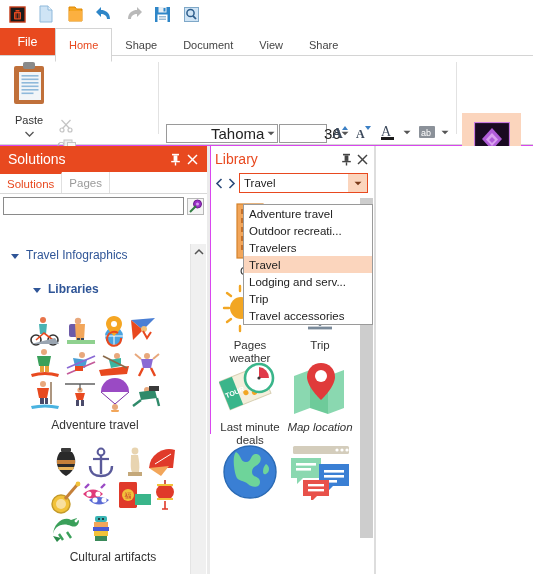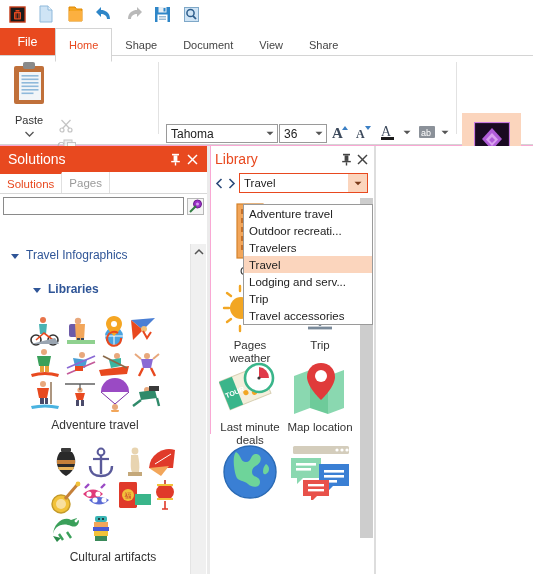--- a/index.html
+++ b/index.html
@@ -2,21 +2,21 @@
 <html><head>
 <meta charset="utf-8">
 <style>
   * { box-sizing: border-box; margin: 0; padding: 0; }
   html, body {
     width: 533px; height: 574px;
     font-family: "Liberation Sans", sans-serif;
     background: #ffffff;
     overflow: hidden;
   }
-  #app { position: relative; width: 533px; height: 434px; background: #f9a8d4; }
+  #app { position: relative; width: 533px; height: 434px; background: #d946ef; }
 
   
   .qat {
     position: absolute; left: 0; top: 0; width: 533px; height: 28px;
     background: #ffffff; display: flex; align-items: center; padding-left: 4px; gap: 3px;
   }
   .qat-btn { width: 26px; height: 24px; display: flex; align-items: center; justify-content: center; cursor: pointer; }
 
   
   .tabbar {
@@ -59,21 +59,21 @@
     position: absolute; display: flex; align-items: center; gap: 5px;
     font-size: 11.5px; color: #b6b6b6; cursor: default; flex-direction: column;
   }
   .clip-item.enabled { color: #333333; cursor: pointer; }
 
   
   .font-box {
     position: absolute; height: 19px; border: 1px solid #9a9a9a; background: #ffffff;
     display: flex; align-items: center; cursor: pointer;
   }
-  .font-box .val { flex: 1; font-size: 12px; color: #222; padding-left: 4px; white-space: nowrap; }
+  .font-box .val { flex: 1; font-size: 15px; color: #222; padding-left: 4px; white-space: nowrap; margin-left: 40px; }
   .font-box .arr { width: 15px; display: flex; align-items: center; justify-content: center; }
 
   .fbtn {
     position: absolute; display: flex; align-items: center; justify-content: center;
     cursor: pointer; font-size: 13px; color: #333;
   }
   .fbtn.sel { background: #fbd5bd; }
 
   .solutions-btn {
     position: absolute; left: 462px; top: 57px; width: 59px; height: 73px;
@@ -813,21 +813,21 @@
                 </g>
             </g>
             <circle cx="40" cy="16" r="14" fill="#ffffff" stroke="#3ab58a" stroke-width="2.6"></circle>
             <path d="M40 16 L40 5 A11 11 0 0 1 50 16 Z" fill="#e03a4a"></path>
             <circle cx="40" cy="16" r="1.6" fill="#3a3a3a"></circle>
           </svg>
         </span>
         <div class="cap">Last minute deals</div>
       </div>
 
-      <div class="lib-item" style="height:80px;">
+      <div class="lib-item" style="height:80px;font-style:italic;">
         <span>
           <svg width="56" height="54" viewBox="0 0 56 54">
             <path d="M2 14 L18 8 L18 46 L2 52 Z" fill="#8ad8b0"></path>
             <path d="M18 8 L36 14 L36 52 L18 46 Z" fill="#6ecb9a"></path>
             <path d="M36 14 L52 8 L52 46 L36 52 Z" fill="#8ad8b0"></path>
             <path d="M29 1 C21 1 15 7 15 15 C15 25 29 38 29 38 C29 38 43 25 43 15 C43 7 37 1 29 1 Z" fill="#e03a3a"></path>
             <circle cx="29" cy="14" r="6" fill="#ffffff"></circle>
           </svg>
         </span>
         <div class="cap">Map location</div>

